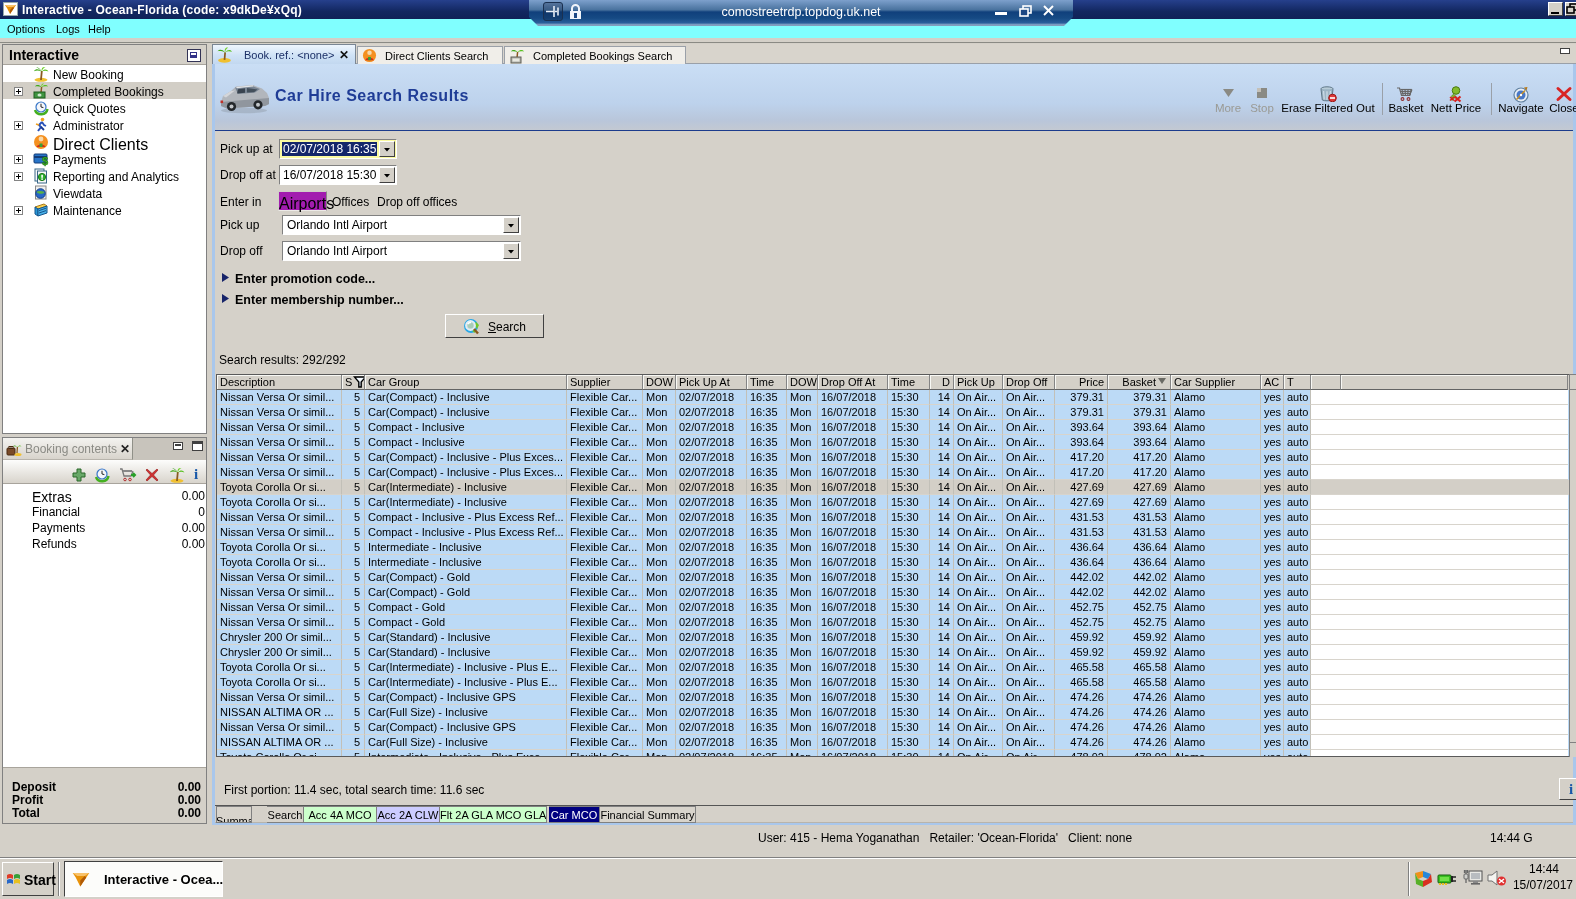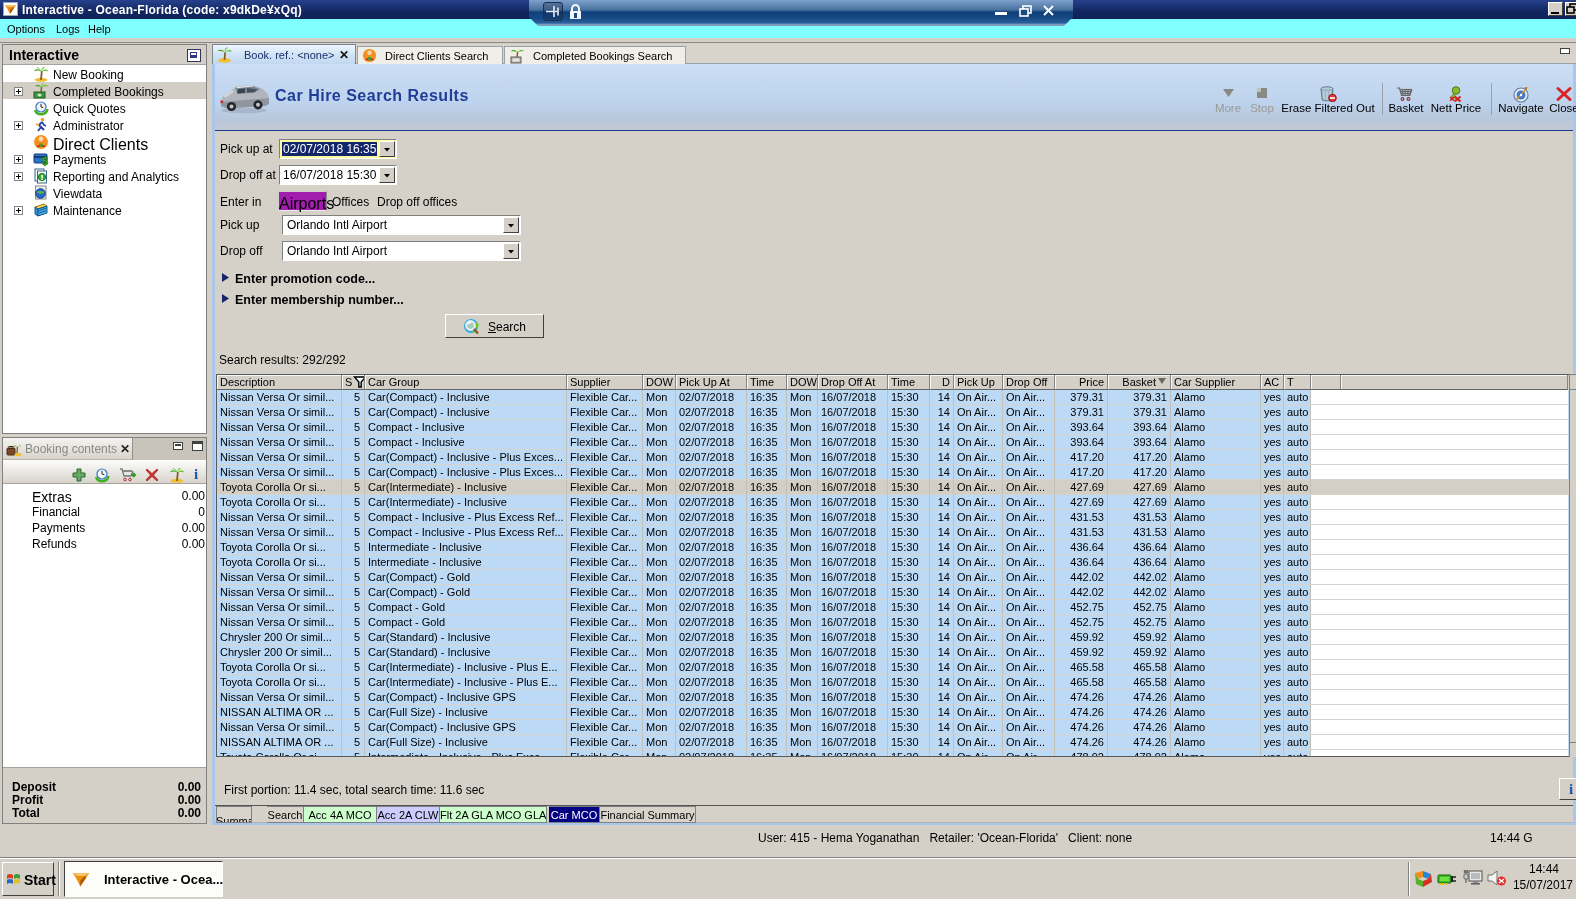--- a/index.html
+++ b/index.html
@@ -47,20 +47,21 @@
         </g>
       </svg>
  </div>
  <div class="abs" style="left:39px;top:3px">
       <svg width="15" height="17" viewBox="0 0 15 17">
         <path d="M4 8 V5.5 A3.5 3.5 0 0 1 11 5.5 V8" fill="none" stroke="#f0f4fa" stroke-width="2"></path>
         <rect x="2" y="8" width="11" height="8" fill="#f0f4fa"></rect>
         <rect x="6" y="10" width="3" height="5" fill="#1c4884"></rect>
       </svg>
     </div>
+ <div class="abs" style="left:0;top:5px;width:100%;text-align:center;font-size:12.5px;color:#fff">comostreetrdp.topdog.uk.net</div>
  <div class="abs" style="left:466px;top:12px;width:12px;height:3px;background:#fff"></div>
  <div class="abs" style="left:490px;top:5px">
       <svg width="13" height="12" viewBox="0 0 13 12">
         <rect x="4" y="1" width="8" height="7" fill="none" stroke="#fff" stroke-width="1.6"></rect>
         <rect x="1" y="4" width="8" height="7" fill="#1c4884" stroke="#fff" stroke-width="1.6"></rect>
       </svg>
     </div>
  <div class="abs" style="left:513px;top:4px">
       <svg width="13" height="13" viewBox="0 0 13 13">
         <g stroke="#fff" stroke-width="2">

